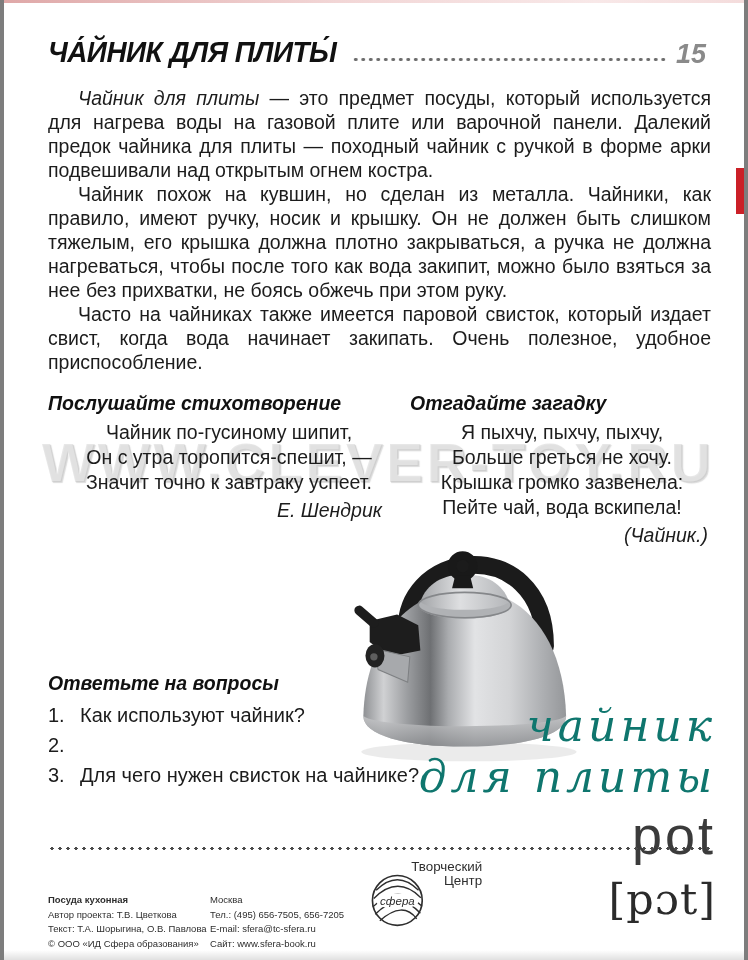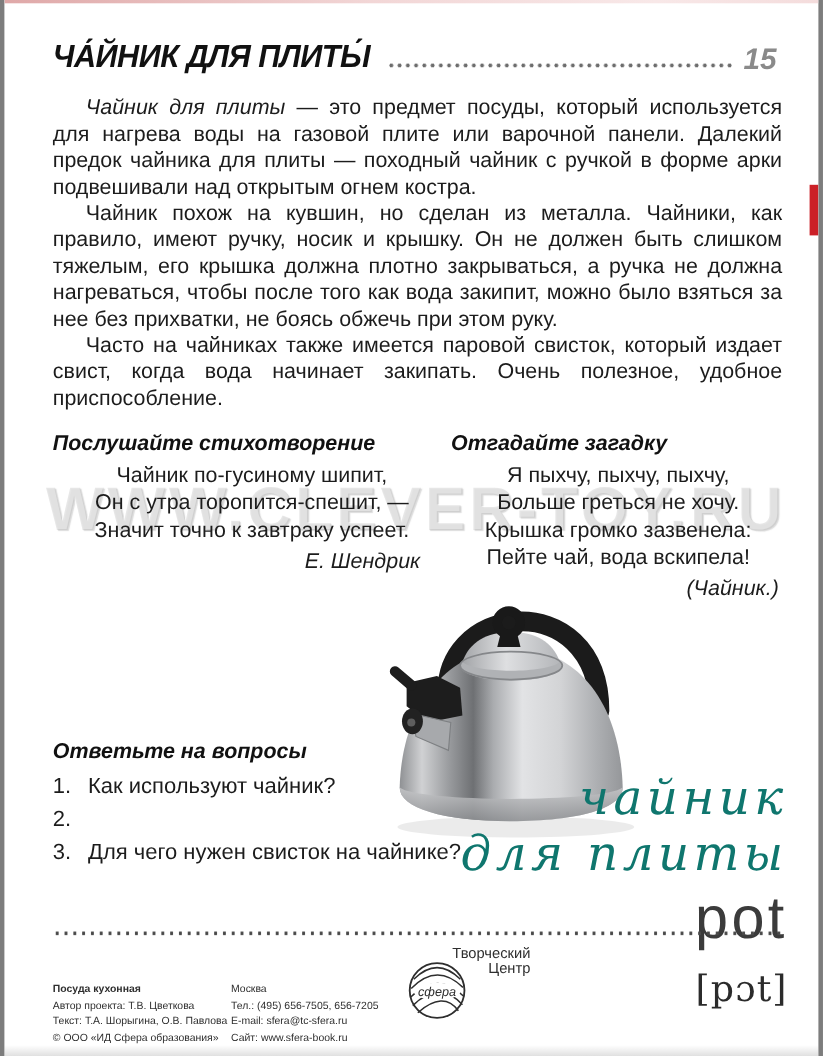--- a/index.html
+++ b/index.html
@@ -53,21 +53,21 @@
   
   .questions{position:absolute;top:672px;left:44px;width:410px;}
   .q-row{display:flex;font-size:20px;line-height:30px;}
   .q-num{width:32px;flex:0 0 32px;}
 
   
   .vocab{position:absolute;top:700px;right:28px;text-align:right;}
   .hw{font-family:"DejaVu Serif", serif;font-style:italic;color:#0f766e;
     font-size:44px;line-height:51px;letter-spacing:4px;}
   .en-word{font-size:54px;line-height:58px;color:#3b3b3b;letter-spacing:3px;margin-top:4px;text-align:right;}
-  .transcription{font-family:"DejaVu Serif", serif;font-size:33px;line-height:38px;
+  .transcription{font-family:"DejaVu Serif", serif;font-size:43px;line-height:38px;
     color:#2b2b2b;margin-top:16px;letter-spacing:1px;}
 
   
   .footer{position:absolute;top:846px;left:44px;width:663px;}
   .footer-dots{height:5px;margin-bottom:9px;
     background-image:radial-gradient(circle,#4a4a4a 1.5px,transparent 1.8px);
     background-size:8px 5px;background-position:0 50%;background-repeat:repeat-x;}
   .footer-cols{display:flex;align-items:flex-start;}
   .fcol{font-size:9.5px;line-height:14.5px;color:#2e2e2e;margin-top:33px;}
   .fcol-1{width:162px;}

